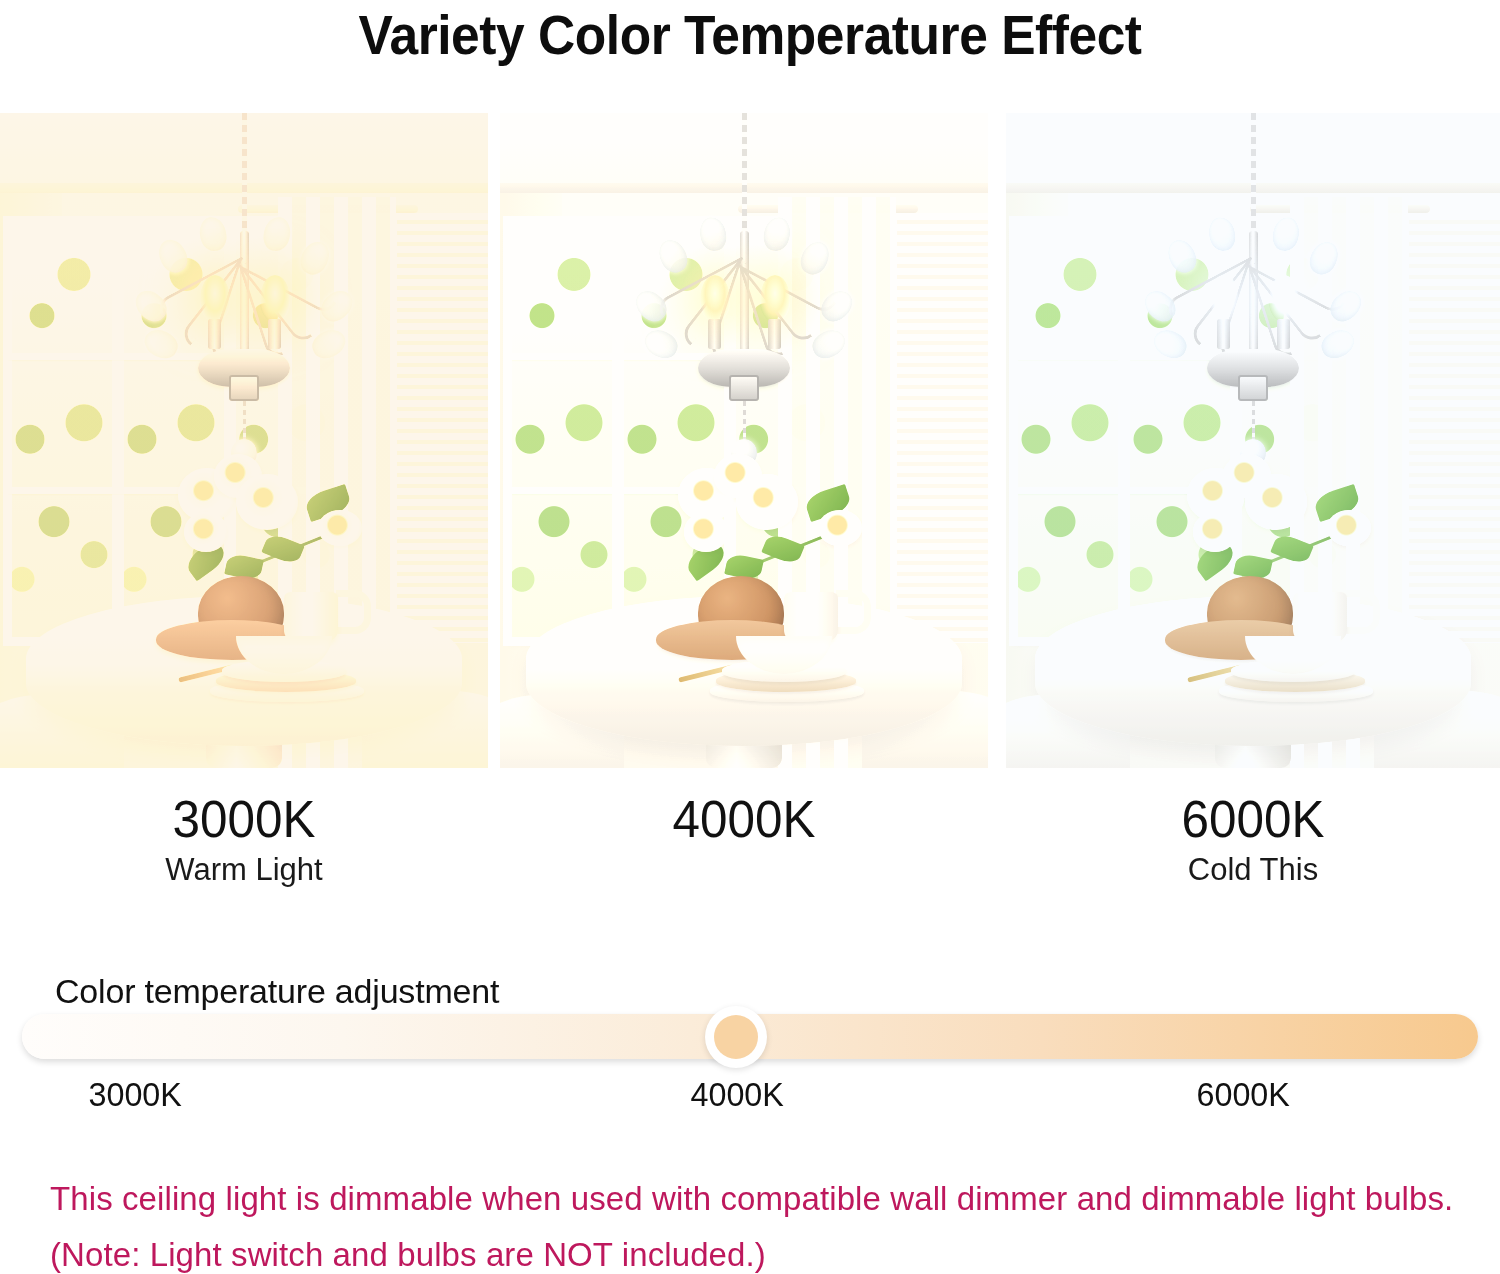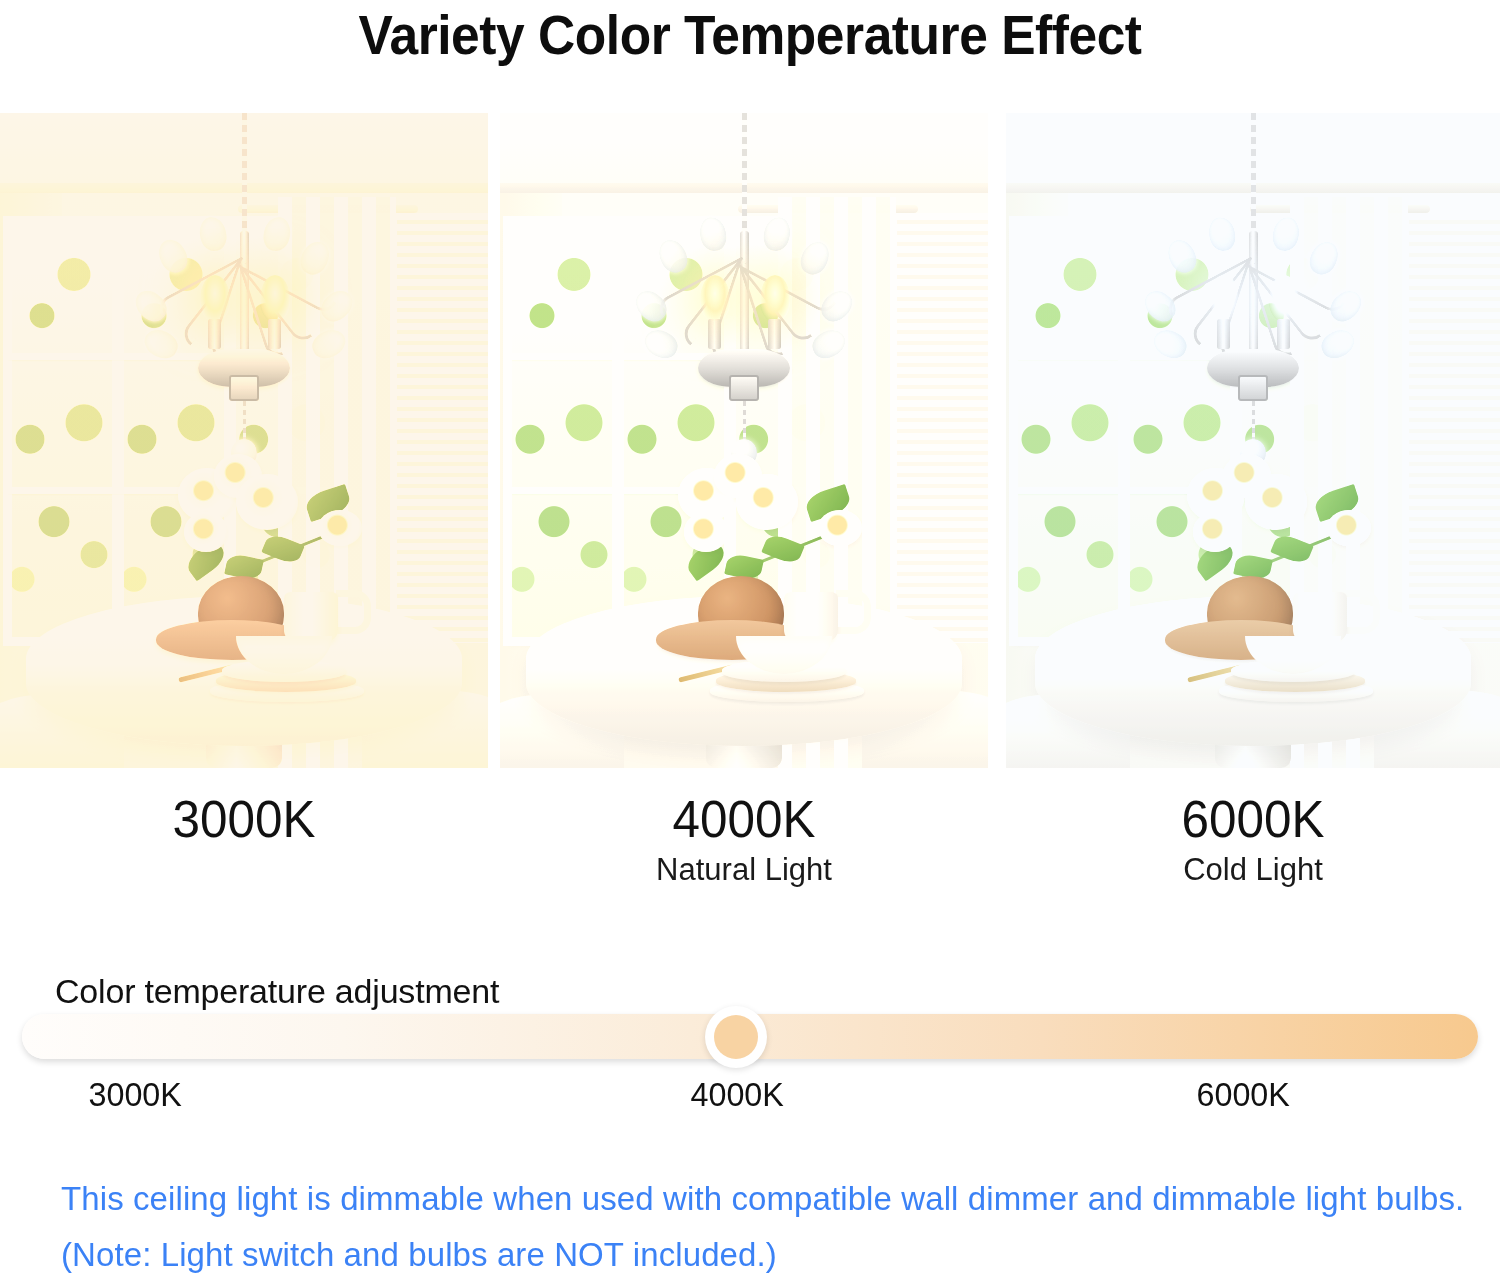--- a/index.html
+++ b/index.html
@@ -286,23 +286,23 @@
     position:absolute;top:1075px;
     font-family:"Liberation Sans Narrow","Liberation Sans",sans-serif;
     font-size:34px;color:#111;transform:scaleX(.95);
   }
   .tick.t0{left:86px;}
   .tick.t1{left:688px;}
   .tick.t2{left:1194px;}
 
   
   .note{
-    position:absolute;left:61px;
+    position:absolute;left:50px;
     font-family:"Liberation Sans Narrow","Liberation Sans",sans-serif;
-    font-size:33px;color:#3b82f6;letter-spacing:.1px;white-space:nowrap;
+    font-size:33px;color:#be185d;letter-spacing:.1px;white-space:nowrap;
   }
   .note.n0{top:1180px;}
   .note.n1{top:1236px;}
 </style>
 </head>
 <body>
 
 <div id="title">Variety Color Temperature Effect</div>
 
 <div id="panels">
@@ -525,28 +525,28 @@
       <div class="plate p-b"></div>
       <div class="plate p-a"></div>
       <div class="bowl"></div>
     </div>
     <div class="tint"></div>
   </div>
 </div>
 
 <div class="caption c0">
   <span class="kelvin">3000K</span>
+  <span class="ktype">Warm Light</span>
 </div>
 <div class="caption c1">
   <span class="kelvin">4000K</span>
-  <span class="ktype">Natural Light</span>
 </div>
 <div class="caption c2">
   <span class="kelvin">6000K</span>
-  <span class="ktype">Cold Light</span>
+  <span class="ktype">Cold This</span>
 </div>
 
 <div id="slider-label">Color temperature adjustment</div>
 <div id="slider-track"></div>
 <div id="slider-knob">
   <div class="inner"></div>
 </div>
 <div class="tick t0">3000K</div>
 <div class="tick t1">4000K</div>
 <div class="tick t2">6000K</div>

